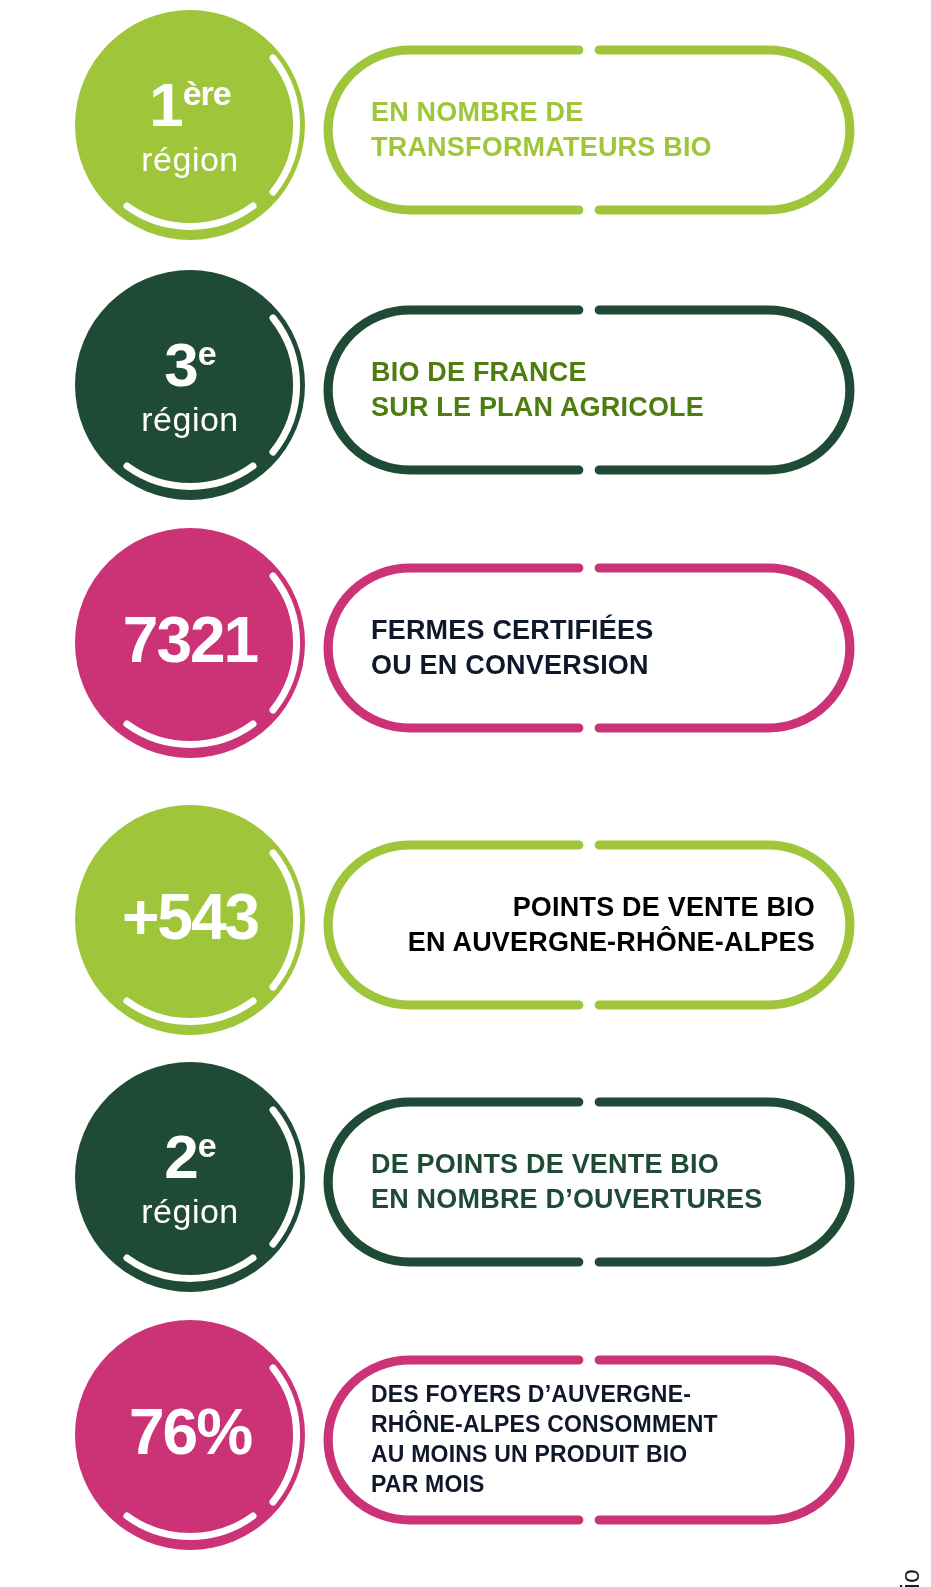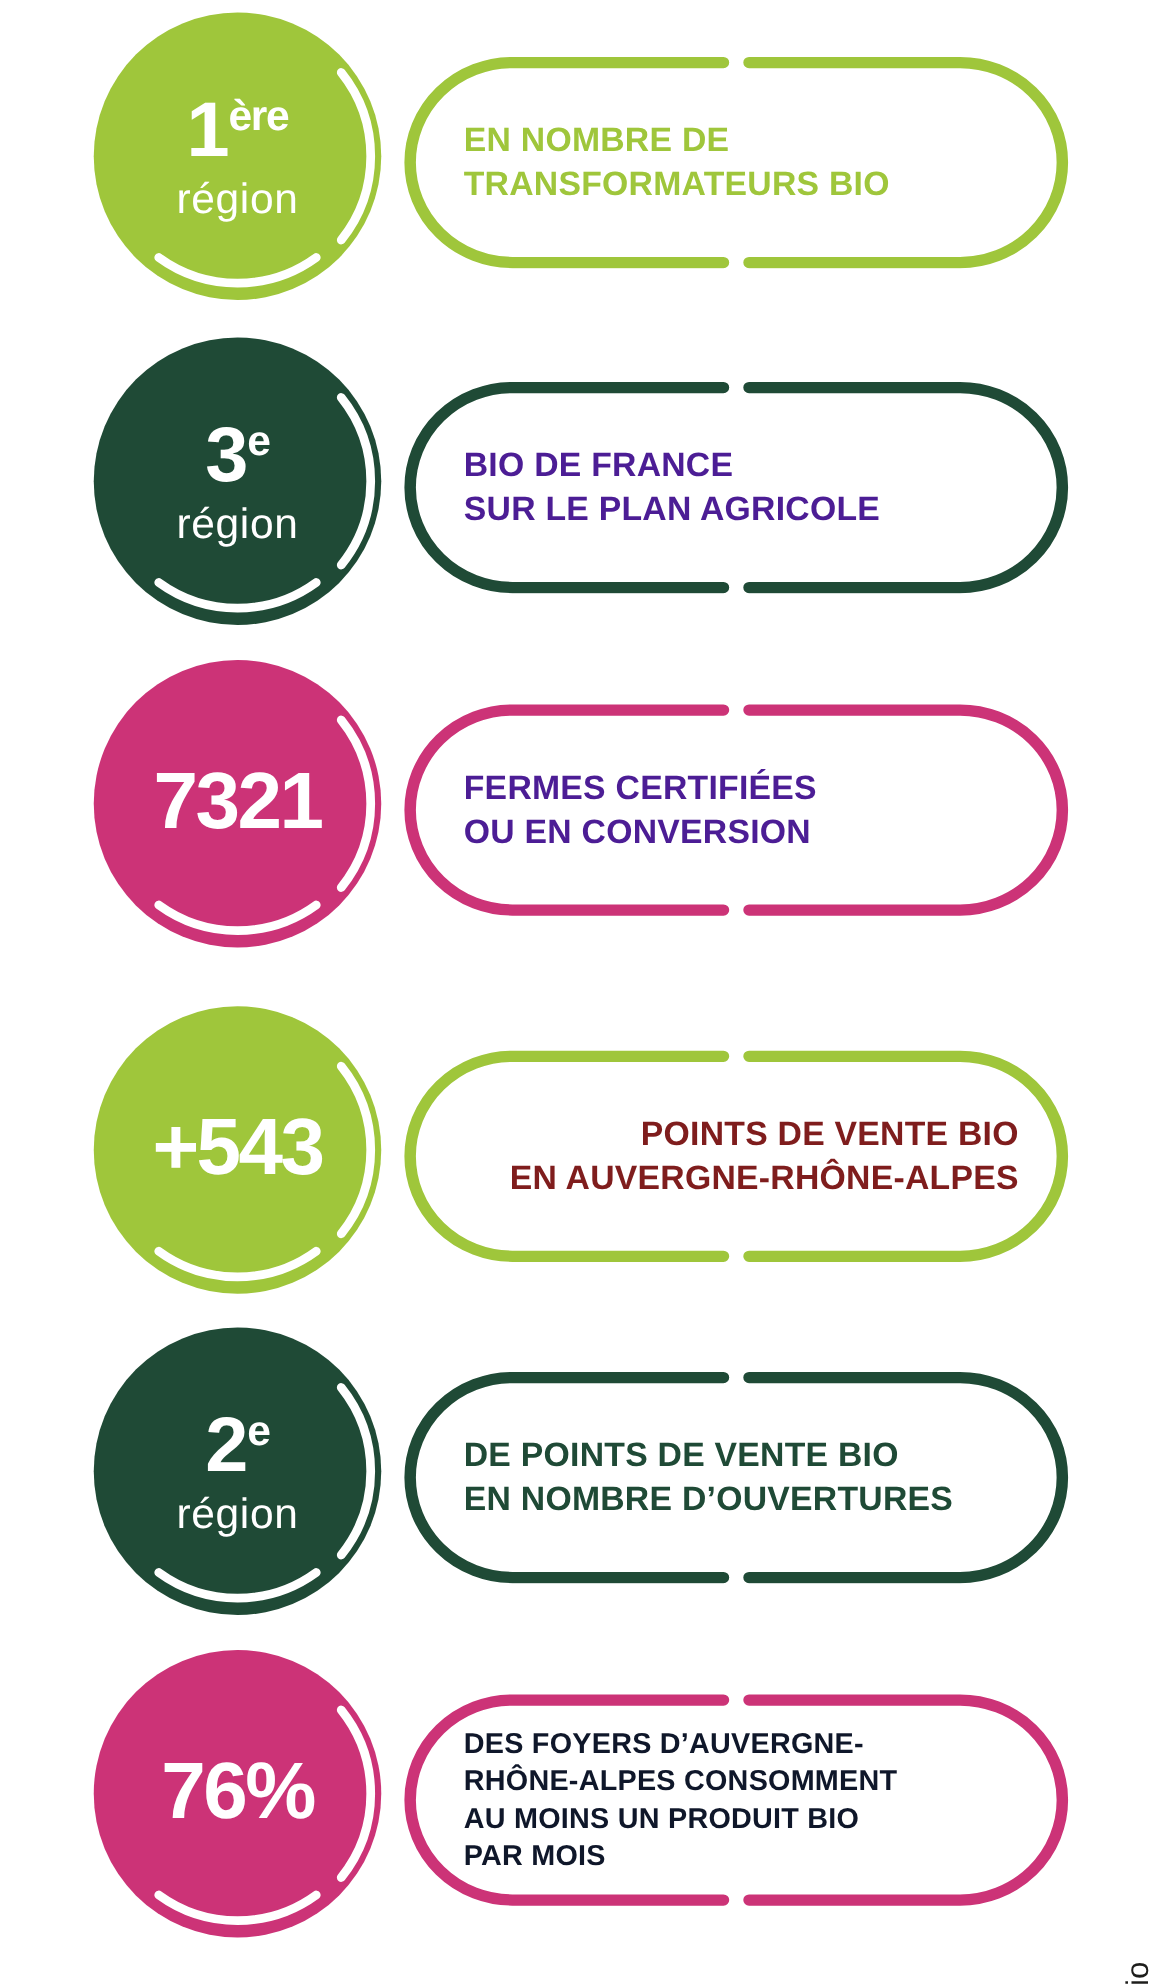--- a/index.html
+++ b/index.html
@@ -186,21 +186,21 @@
             <span class="sup">e</span>
         </div>
         <div class="badge-sub">région</div>
       </div>
     </div>
     <div class="pill">
       <svg class="pill-outline" viewBox="0 0 520 170" preserveAspectRatio="none">
         <path d="M 250 5 L 85 5 A 80 80 0 0 0 85 165 L 250 165" fill="none" stroke="#1F4A36" stroke-width="9" stroke-linecap="round"></path>
         <path d="M 270 5 L 435 5 A 80 80 0 0 1 435 165 L 270 165" fill="none" stroke="#1F4A36" stroke-width="9" stroke-linecap="round"></path>
       </svg>
-      <div class="pill-text" style="color:#4c1d95;">
+      <div class="pill-text" style="color:#4d7c0f;">
         <div>BIO DE FRANCE</div>
         <div>SUR LE PLAN AGRICOLE</div>
       </div>
     </div>
   </div>
 
   <div class="stat-row" style="top:528px;">
     <div class="badge">
       <div class="badge-disc" style="background:#CC3377;"></div>
       <svg class="badge-arcs" viewBox="0 0 230 230">
@@ -213,21 +213,21 @@
             <span class="sup"></span>
         </div>
         <div class="badge-sub"></div>
       </div>
     </div>
     <div class="pill">
       <svg class="pill-outline" viewBox="0 0 520 170" preserveAspectRatio="none">
         <path d="M 250 5 L 85 5 A 80 80 0 0 0 85 165 L 250 165" fill="none" stroke="#CC3377" stroke-width="9" stroke-linecap="round"></path>
         <path d="M 270 5 L 435 5 A 80 80 0 0 1 435 165 L 270 165" fill="none" stroke="#CC3377" stroke-width="9" stroke-linecap="round"></path>
       </svg>
-      <div class="pill-text" style="color:#4c1d95;">
+      <div class="pill-text" style="color:#0f172a;">
         <div>FERMES CERTIFIÉES</div>
         <div>OU EN CONVERSION</div>
       </div>
     </div>
   </div>
 
   <div class="stat-row" style="top:805px;text-align:right;">
     <div class="badge">
       <div class="badge-disc" style="background:#9FC63B;"></div>
       <svg class="badge-arcs" viewBox="0 0 230 230">
@@ -240,21 +240,21 @@
             <span class="sup"></span>
         </div>
         <div class="badge-sub"></div>
       </div>
     </div>
     <div class="pill">
       <svg class="pill-outline" viewBox="0 0 520 170" preserveAspectRatio="none">
         <path d="M 250 5 L 85 5 A 80 80 0 0 0 85 165 L 250 165" fill="none" stroke="#9FC63B" stroke-width="9" stroke-linecap="round"></path>
         <path d="M 270 5 L 435 5 A 80 80 0 0 1 435 165 L 270 165" fill="none" stroke="#9FC63B" stroke-width="9" stroke-linecap="round"></path>
       </svg>
-      <div class="pill-text" style="color:#7f1d1d;">
+      <div class="pill-text" style="color:#000000;">
         <div>POINTS DE VENTE BIO</div>
         <div>EN AUVERGNE-RHÔNE-ALPES</div>
       </div>
     </div>
   </div>
 
   <div class="stat-row" style="top:1062px;">
     <div class="badge">
       <div class="badge-disc" style="background:#1F4A36;"></div>
       <svg class="badge-arcs" viewBox="0 0 230 230">

